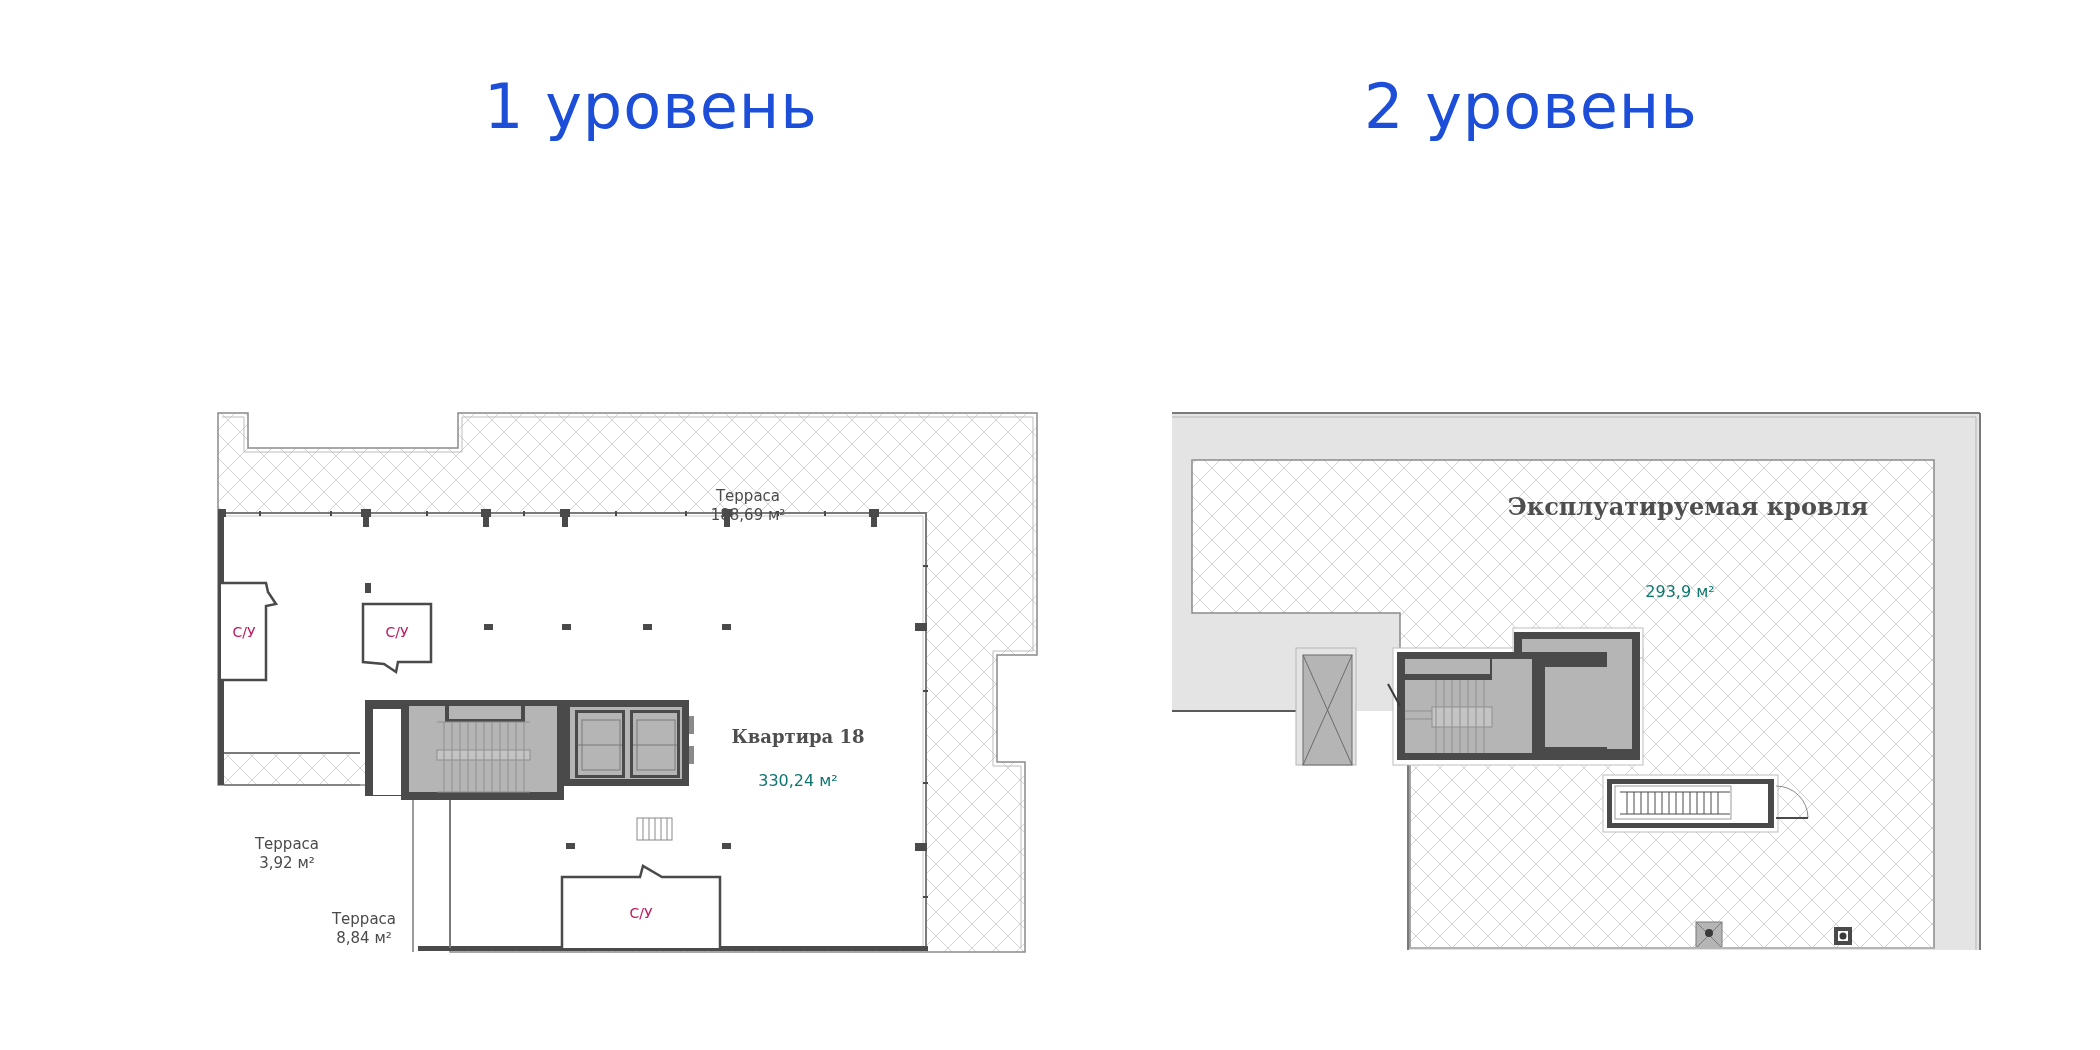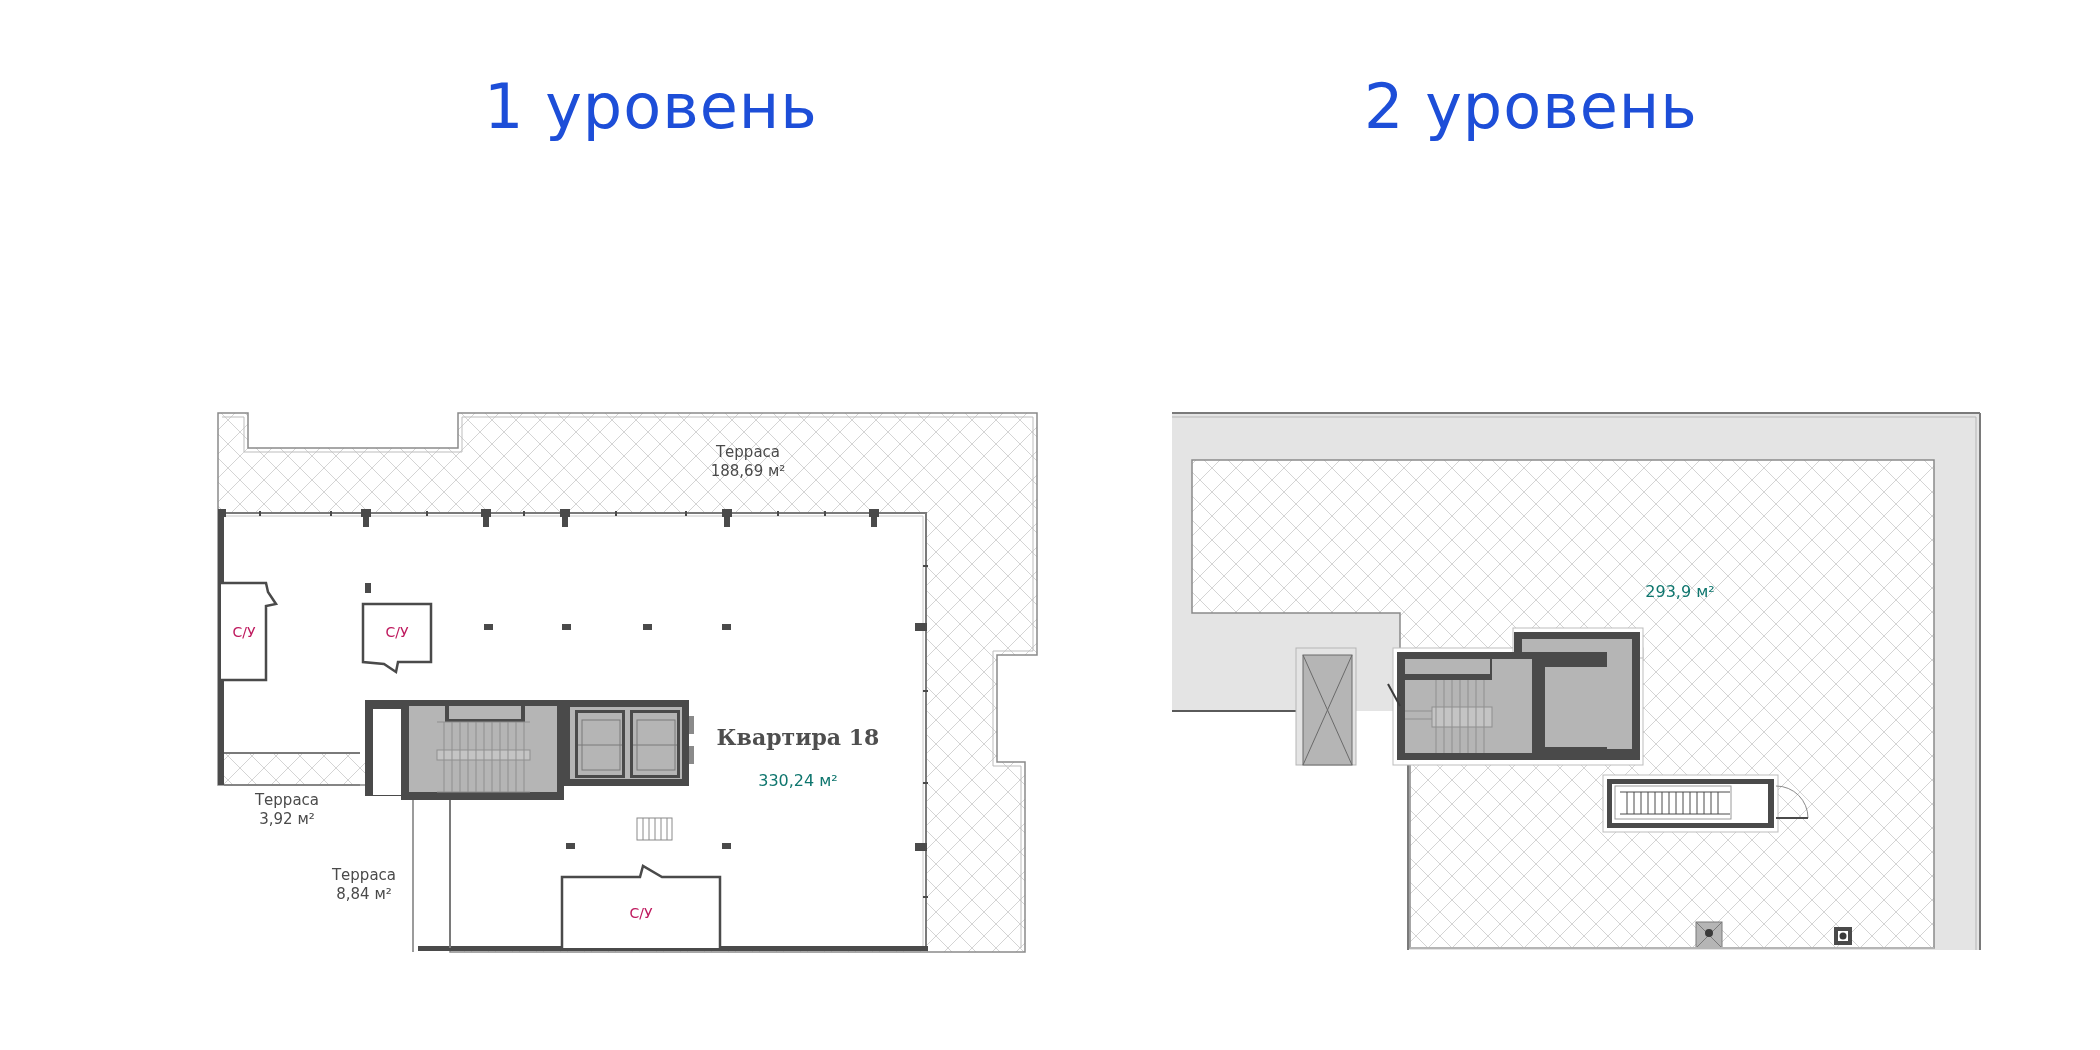--- a/index.html
+++ b/index.html
@@ -1,22 +1,22 @@
 <!DOCTYPE html>
 <html><head>
 <meta charset="utf-8">
 <style>
   html, body { margin:0; padding:0; background:#ffffff; }
   body { width:2100px; height:1050px; position:relative; overflow:hidden; font-family:"DejaVu Sans", sans-serif; }
   .level-title { position:absolute; top:70px; font-family:"DejaVu Sans", sans-serif; font-size:62px; color:#1d4ed8; white-space:nowrap; letter-spacing:1px; }
   #plans { position:absolute; left:0; top:0; }
   .lbl { position:absolute; font-family:"DejaVu Sans", sans-serif; color:#4a4a4a; text-align:center; white-space:nowrap; transform:translateX(-50%); }
-  .lbl.small { font-size:15px; line-height:19px; }
+  .lbl.small { font-size:15px; line-height:19px;margin-top:44px; }
   .lbl.su { font-size:14px; color:#be185d; }
-  .lbl.big { font-family:"DejaVu Serif", serif; font-weight:bold; color:#4e4e4e; font-size:22px; line-height:34px; }
+  .lbl.big { font-family:"DejaVu Serif", serif; font-weight:bold; color:#4e4e4e; font-size:18px; line-height:34px; }
   .lbl.area { font-size:16px; color:#0f766e; }
 </style>
 </head>
 <body>
 
 <div class="level-title" style="left:484px;">1 уровень</div>
 <div class="level-title" style="left:1364px;">2 уровень</div>
 
 <svg id="plans" width="2100" height="1050" viewBox="0 0 2100 1050">
   <defs>
@@ -239,14 +239,15 @@
   <div>Терраса</div>
   <div>8,84 м²</div>
 </div>
 <div class="lbl big" style="left:798px; top:720px;">Квартира 18</div>
 <div class="lbl area" style="left:798px; top:771px;text-align:right;">330,24 м²</div>
 <div class="lbl su" style="left:244px; top:624px;">С/У</div>
 <div class="lbl su" style="left:397px; top:624px;">С/У</div>
 <div class="lbl su" style="left:641px; top:905px;">С/У</div>
 
 <div class="lbl big" style="left:1688px; top:490px; font-size:24px;">
+  <div>Эксплуатируемая кровля</div>
 </div>
 <div class="lbl area" style="left:1680px; top:582px;">293,9 м²</div>
 
 </body></html>

